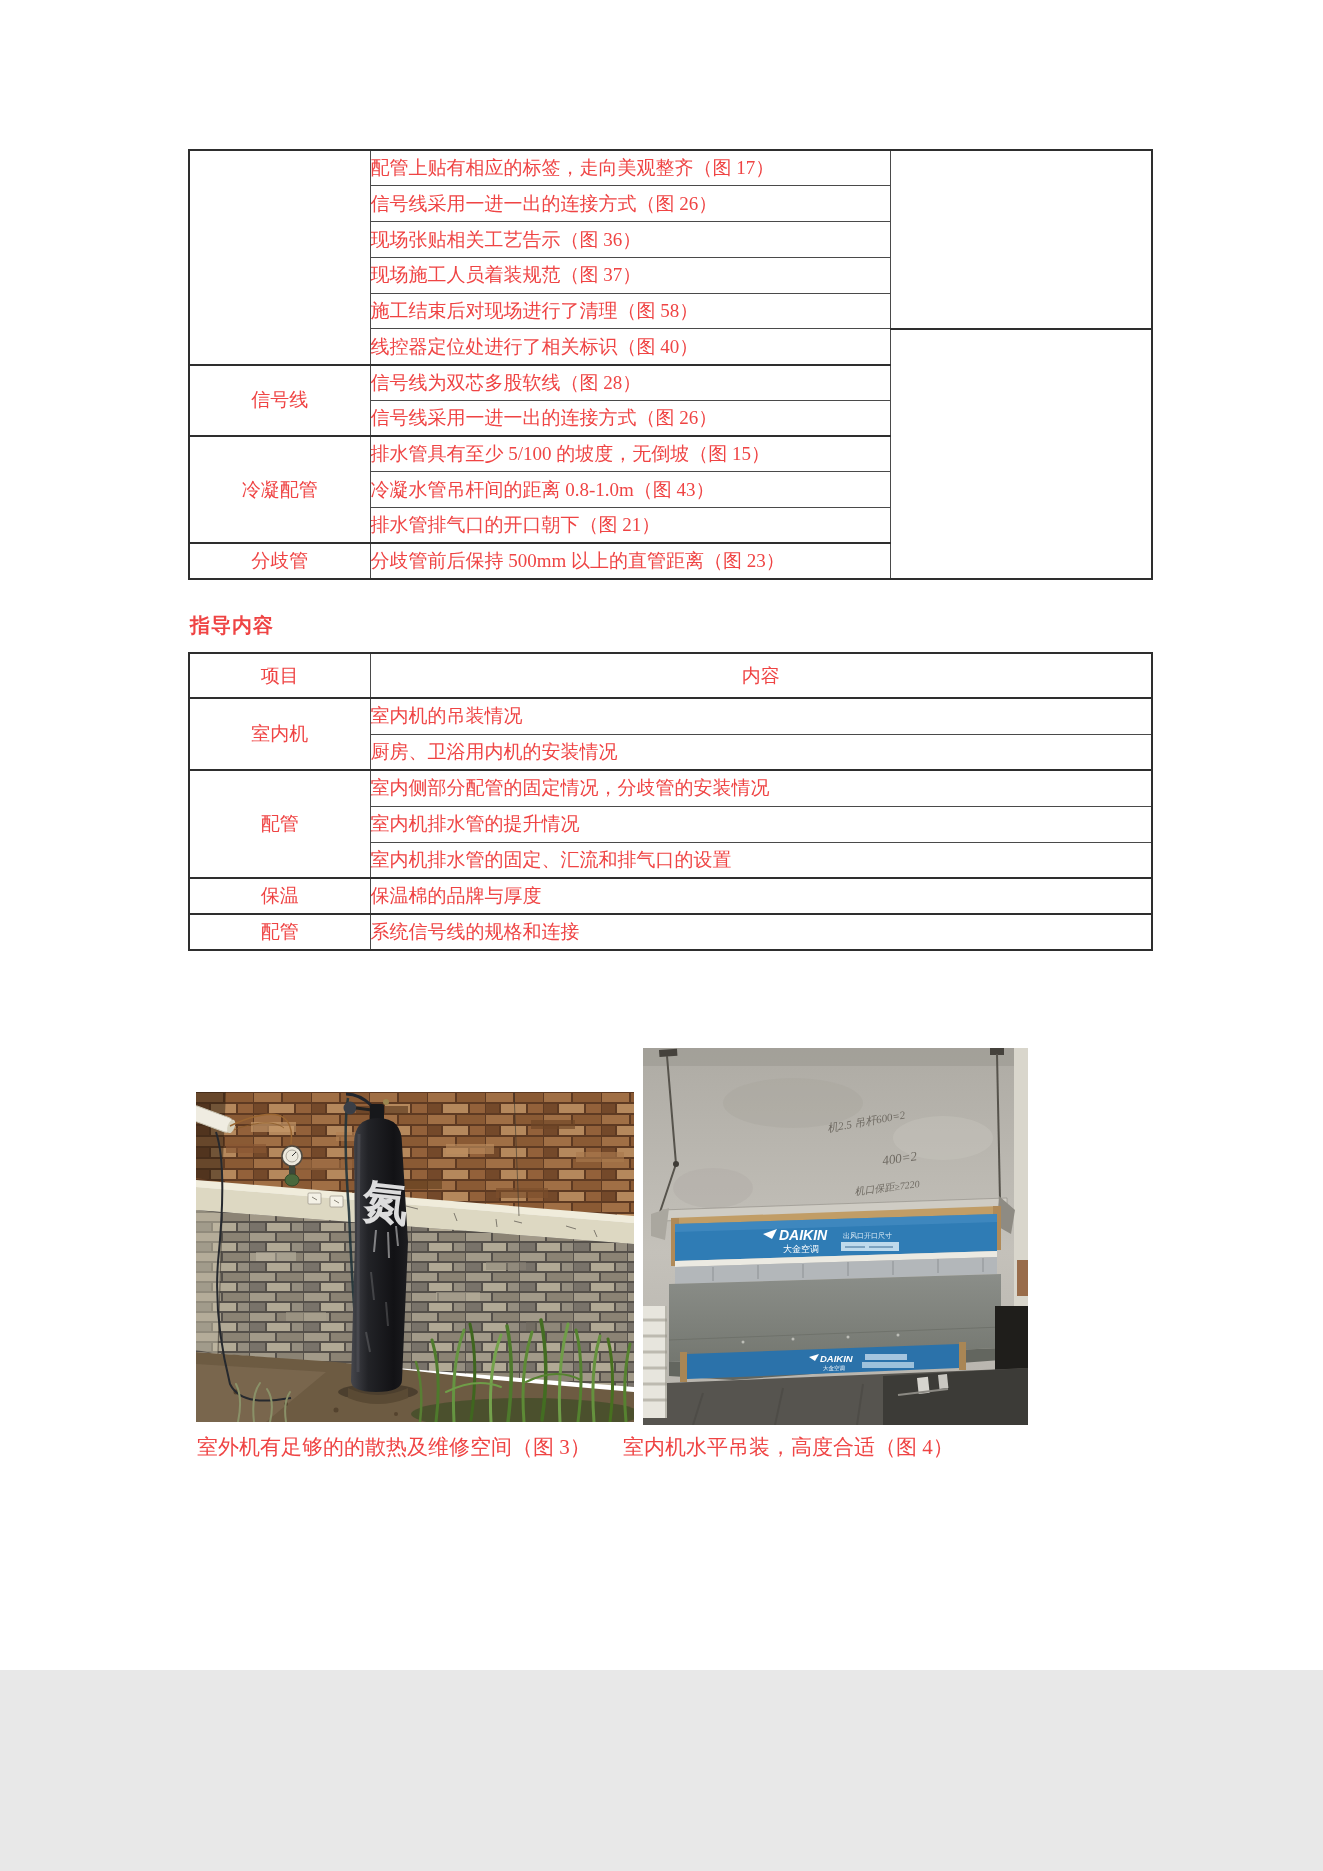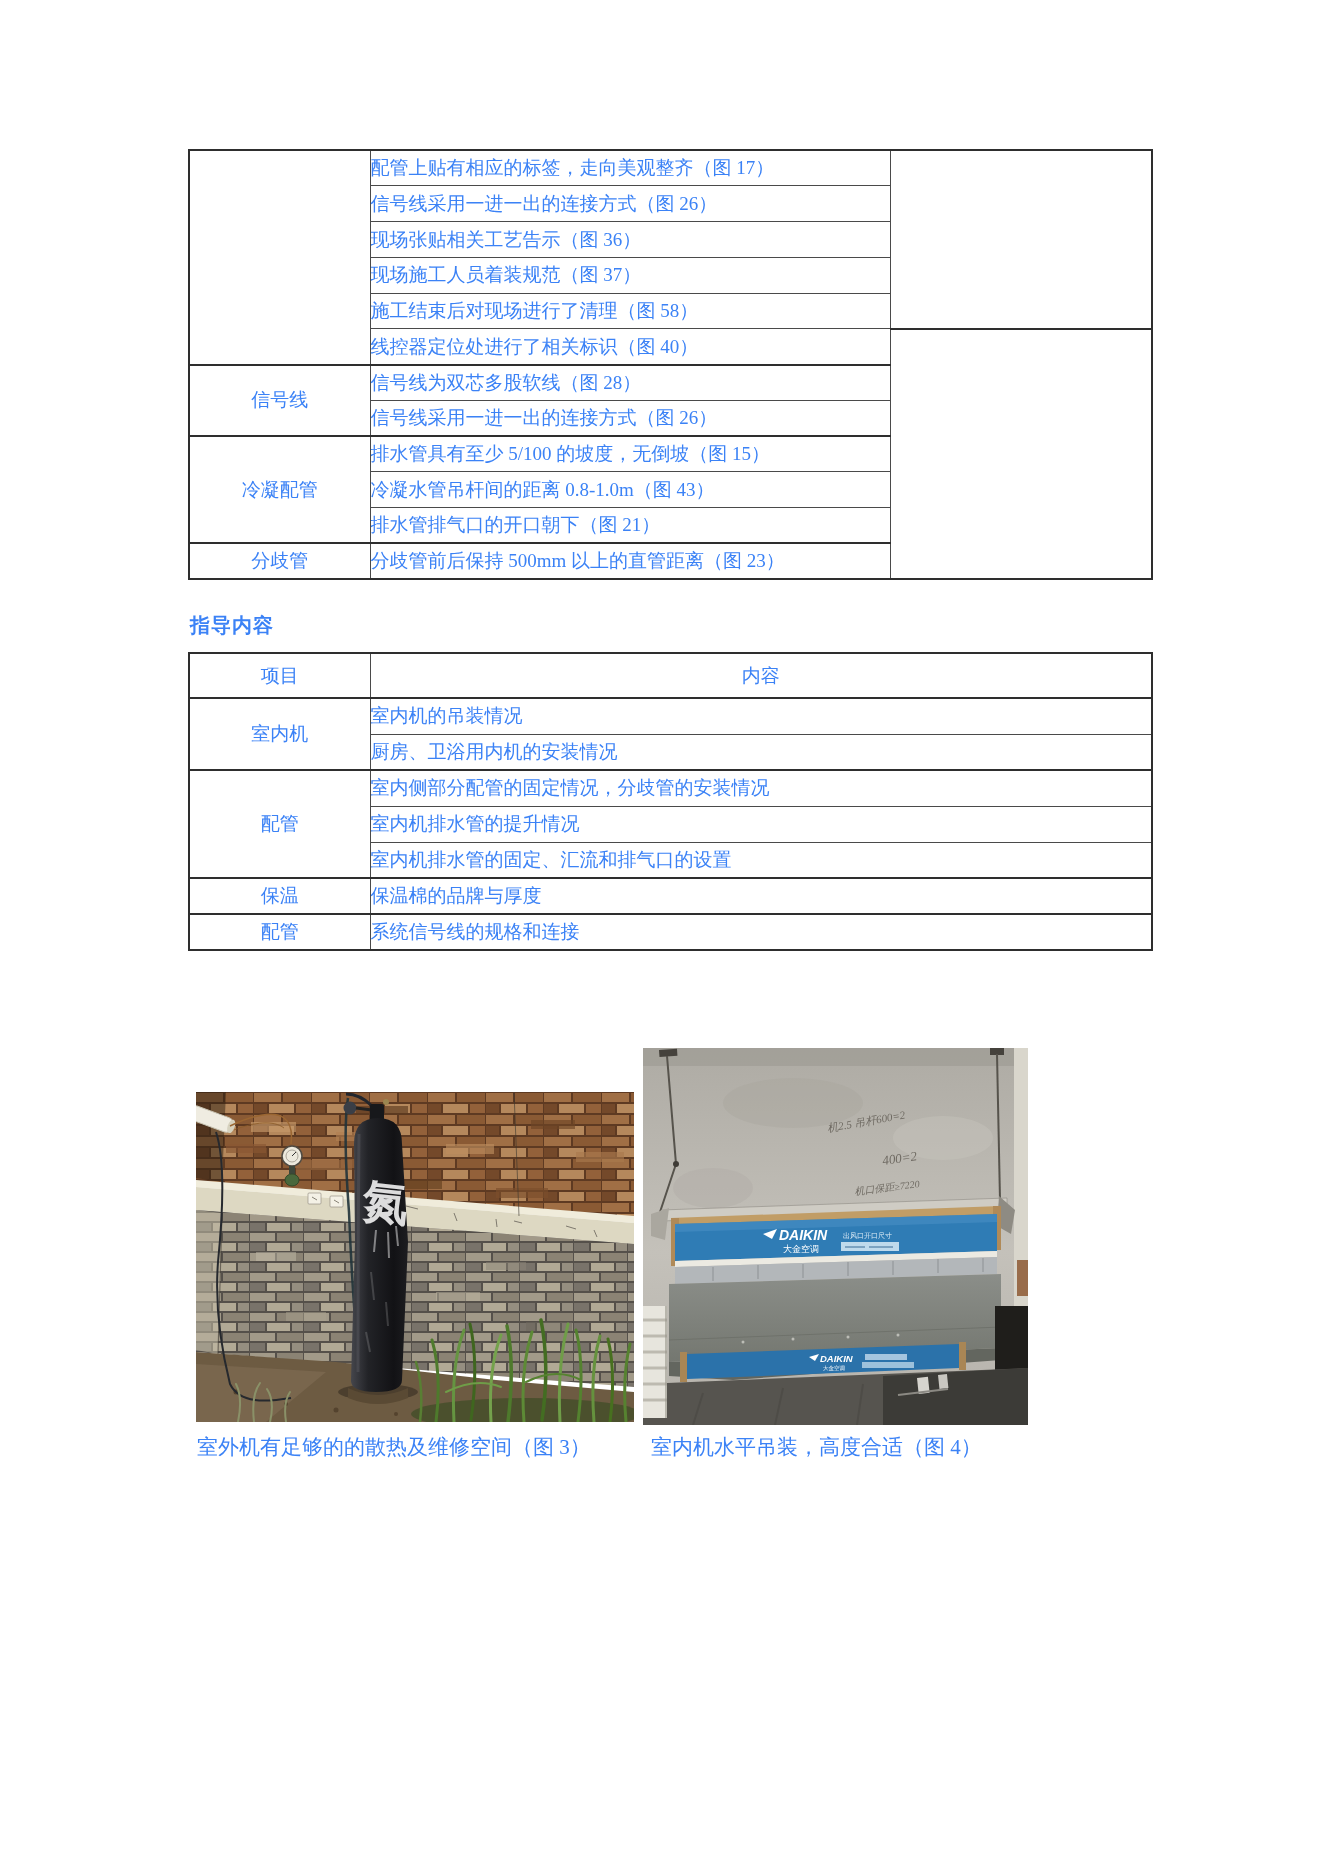--- a/index.html
+++ b/index.html
@@ -1,18 +1,18 @@
 <!DOCTYPE html>
 <html><head>
 <meta charset="utf-8">
 <style>
   html,body{margin:0;padding:0;background:#e8e8e8;}
   .page{
-    position:relative;width:1323px;height:1871px;background:#ffffff;
-    font-family:"Liberation Serif","DejaVu Serif",serif;color:#3b82f6;
+    position:relative;width:1323px;height:1670px;background:#ffffff;
+    font-family:"Liberation Serif","DejaVu Serif",serif;color:#ef4444;
     margin:0 auto;overflow:hidden;
   }
   table.tbl{
     position:absolute;border-collapse:collapse;table-layout:fixed;
     font-size:19px;line-height:1.25;border:2px solid #2e2e2e;
   }
   table.tbl td{border:1px solid #4a4a4a;padding:0;vertical-align:middle;overflow:hidden;}
   table.tbl td.bt2{border-top:2px solid #2e2e2e;}
   td.cat{text-align:center;margin-top:21px;}
   td.desc{padding-left:9px;text-align:left;}
@@ -24,21 +24,21 @@
   #t2 tr.hrow{height:45px;}
   .heading{
     position:absolute;left:190px;top:612px;font-size:20px;font-weight:700;
     letter-spacing:1px;
   }
   .fig{position:absolute;line-height:0;}
   #figL{left:196px;top:1092px;width:438px;height:330px;}
   #figR{left:643px;top:1048px;width:385px;height:377px;}
   .caption{position:absolute;top:1433px;font-size:21px;white-space:nowrap;}
   #capL{left:197px;}
-  #capR{left:651px;text-align:right;}
+  #capR{left:623px;text-align:right;}
   .pagenum{position:absolute;left:0;top:1741px;width:100%;text-align:center;font-size:19px;}
   svg text.brand{font-family:"Liberation Sans",sans-serif;}
 </style>
 </head>
 <body>
 
 <div class="page">
 
   <table class="tbl" id="t1">
     <colgroup>

